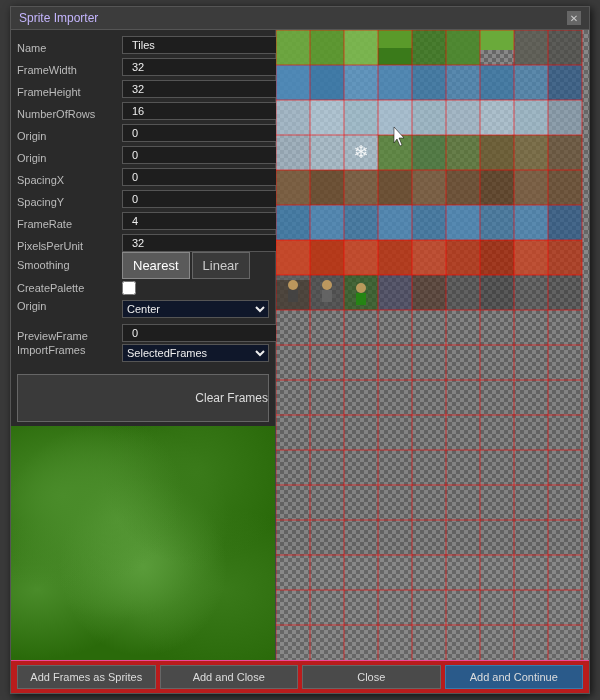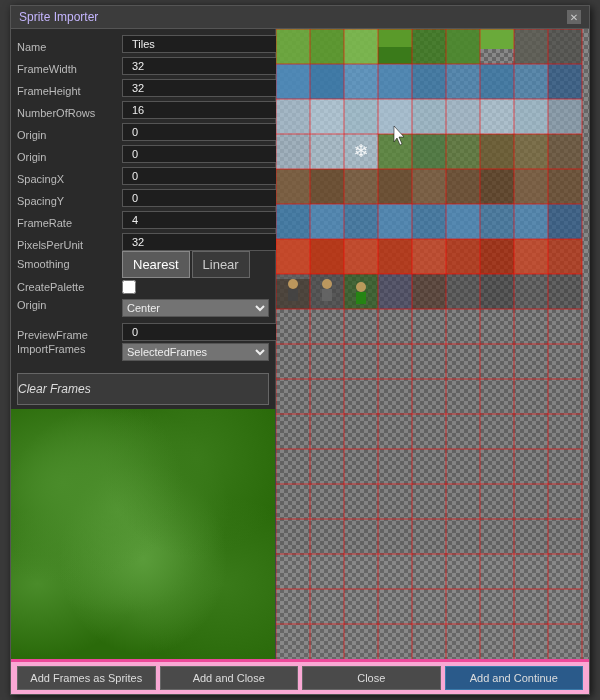--- a/index.html
+++ b/index.html
@@ -125,36 +125,35 @@
     .checkbox-row input[type=checkbox] { width: 14px; height: 14px; }
     .select-row {
       display: flex;
       margin-bottom: 2px;
       height: 20px;
     }
     .select-row .field-label { width: 105px; }
     .field-select {
       flex: 1;
       height: 18px;
-      background: #737373;
+      background: #0f172a;
       border: 1px solid #555;
       color: #eee;
       font-size: 11px;
     }
     .clear-frames-btn {
       margin: 4px 6px;
-      padding: 8px 0;
+      padding: 16px 0;
       background: #3a3a3a;
       border: 1px solid #666;
       color: #ddd;
       font-size: 12px;
       cursor: pointer;
-      text-align: left;
+      text-align: right;
       width: calc(100% - 12px);
-      font-style: italic;
     }
     .preview-area {
       flex: 1;
       background: #1a1a1a;
       overflow: hidden;
       position: relative;
     }
     .preview-img {
       width: 100%;
       height: 100%;
@@ -202,22 +201,22 @@
         linear-gradient(-45deg, #666 25%, transparent 25%),
         linear-gradient(45deg, transparent 75%, #666 75%),
         linear-gradient(-45deg, transparent 75%, #666 75%);
       background-size: 8px 8px;
       background-position: 0 0, 0 4px, 4px -4px, -4px 0px;
       background-color: #888;
     }
     
     .footer {
       display: flex;
-      background: #f9a8d4;
-      border-top: 3px solid #ec4899;
+      background: #b91c1c;
+      border-top: 1px solid #ec4899;
       padding: 4px 6px;
       gap: 4px;
     }
     .footer-btn {
       flex: 1;
       padding: 5px 4px;
       background: #4a4a4a;
       border: 1px solid #666;
       color: #ddd;
       font-size: 11px;

